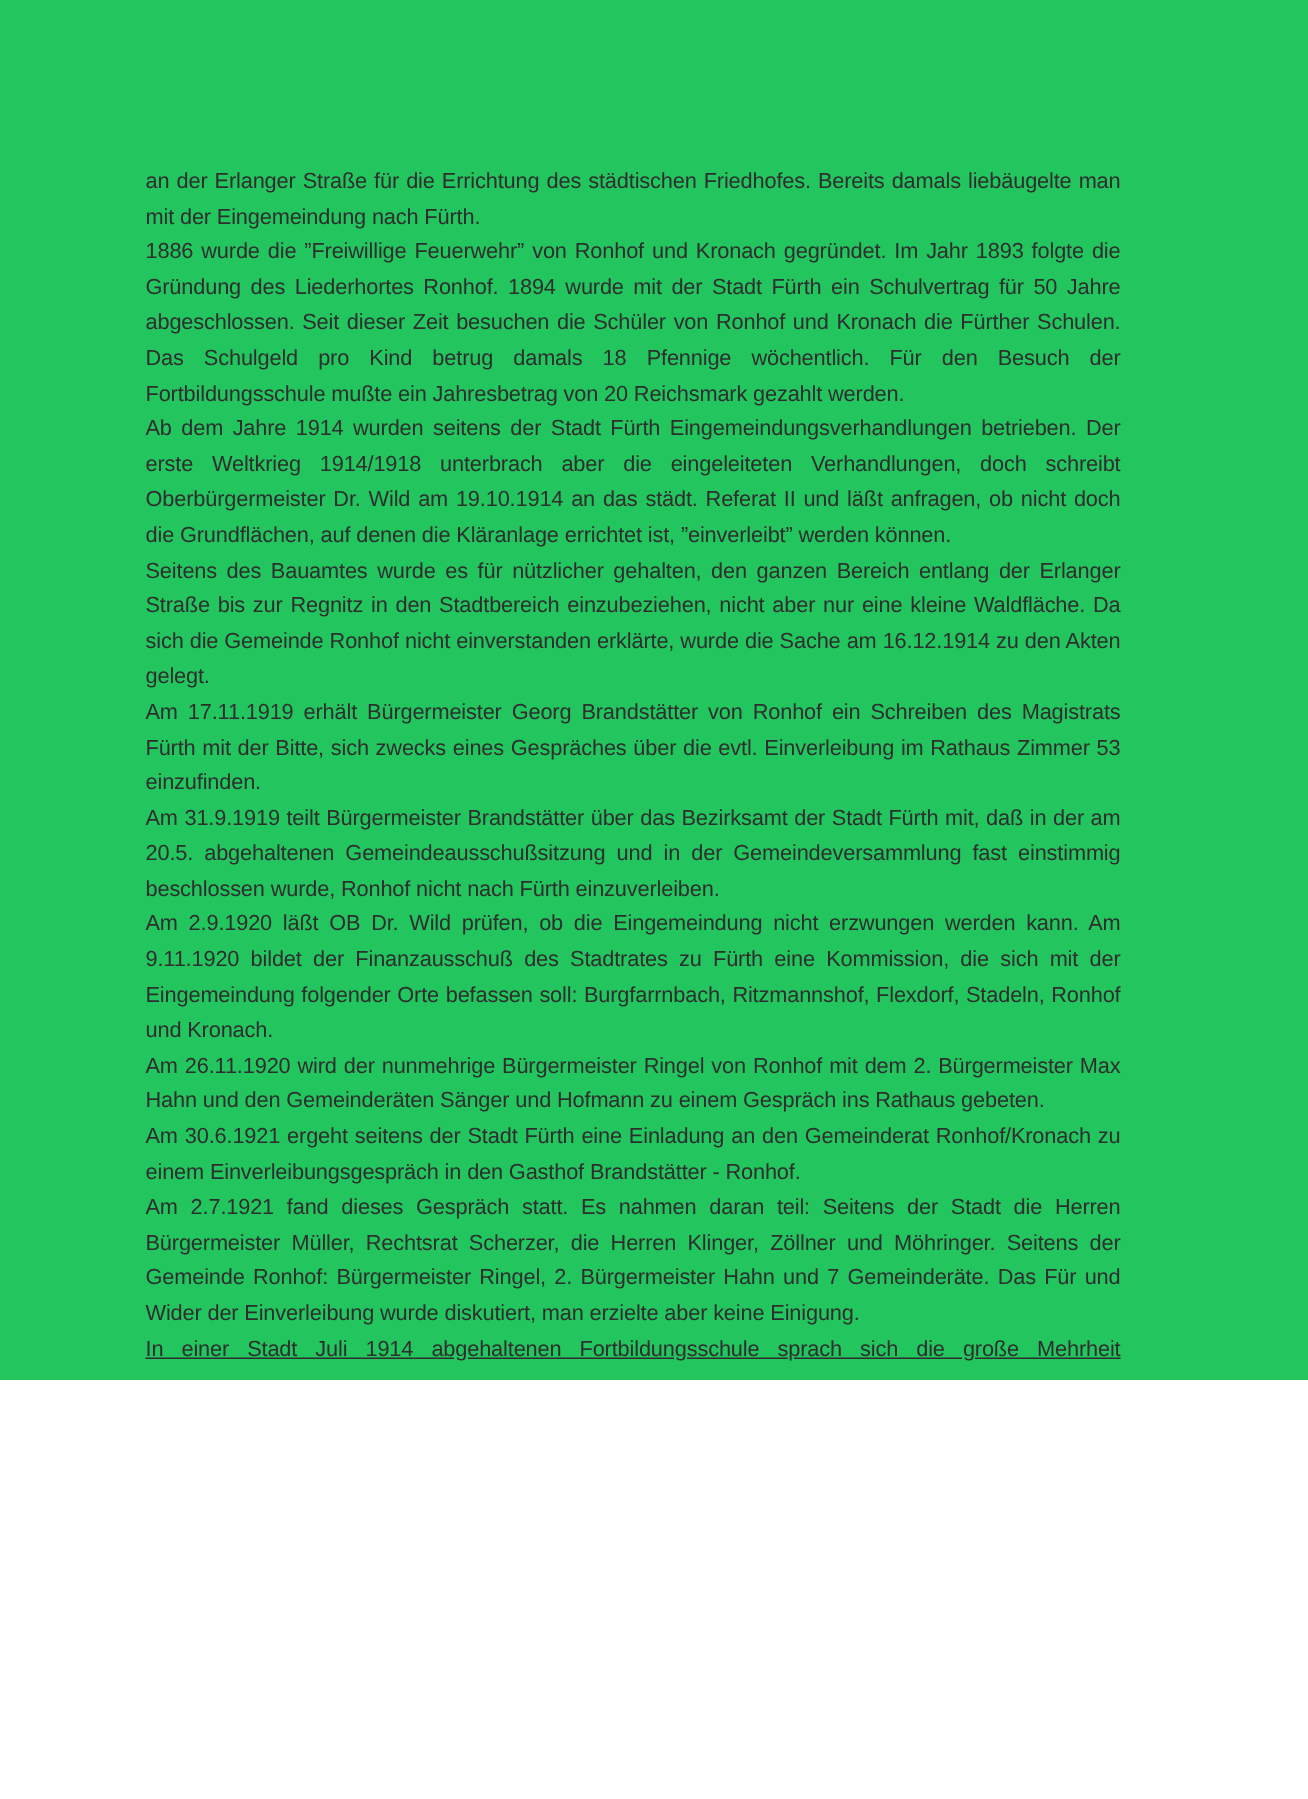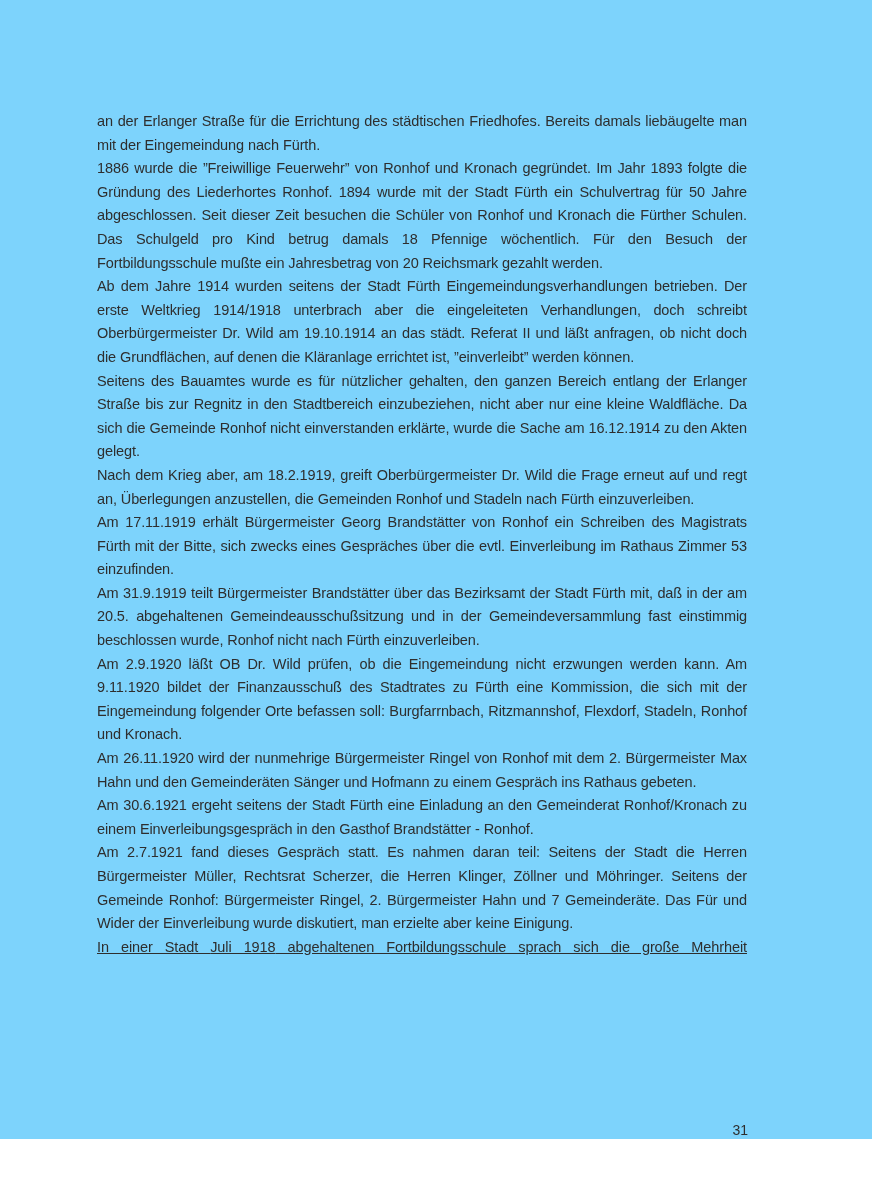--- a/index.html
+++ b/index.html
@@ -2,22 +2,22 @@
 <html lang="de"><head>
 <meta charset="utf-8">
 <style>
   * { margin: 0; padding: 0; box-sizing: border-box; }
   html, body { background: #ffffff; }
   body { font-family: "Liberation Sans", sans-serif; }
 
   .page {
     position: relative;
     width: 872px;
-    height: 1139px;
-    background: #7dd3fc;
+    height: 920px;
+    background: #22c55e;
     overflow: hidden;
   }
 
   .text-block {
     position: absolute;
     left: 97px;
     top: 110px;
     width: 650px;
     font-size: 14.5px;
     line-height: 23.6px;
@@ -54,33 +54,32 @@
 
     <p><span class="seg">an der Erlanger Straße für die Errichtung des städtischen Friedhofes. Bereits damals liebäugelte man mit der Eingemeindung nach Fürth.</span></p>
 
     <p><span class="seg b">1886 wurde die ”Freiwillige Feuerwehr” von Ronhof und Kronach gegründet. Im Jahr 1893 folgte die Gründung des Liederhortes Ronhof.</span><span class="seg"> 1894 wurde mit der Stadt Fürth ein Schulvertrag für 50 Jahre abgeschlossen. Seit dieser Zeit besuchen die Schüler von Ronhof und Kronach die Fürther Schulen. Das Schulgeld pro Kind betrug damals 18 Pfennige wöchentlich. Für den Besuch der Fortbildungsschule mußte ein Jahresbetrag von 20 Reichsmark gezahlt werden.</span></p>
 
 
     <p><span class="seg">Ab dem Jahre 1914 wurden seitens der Stadt Fürth Eingemeindungsverhandlungen betrieben. Der erste Weltkrieg 1914/1918 unterbrach aber die eingeleiteten Verhandlungen, doch schreibt Oberbürgermeister Dr. Wild am 19.10.1914 an das städt. Referat II und läßt anfragen, ob nicht doch die Grundflächen, auf denen die Kläranlage errichtet ist, ”einverleibt” werden können.</span></p>
 
     <p><span class="seg">Seitens des Bauamtes wurde es für nützlicher gehalten, den ganzen Bereich entlang der Erlanger Straße bis zur Regnitz in den Stadtbereich einzubeziehen, nicht aber nur eine kleine Waldfläche. Da sich die Gemeinde Ronhof nicht einverstanden erklärte, wurde die Sache am 16.12.1914 zu den Akten gelegt.</span></p>
 
-    <p><span class="seg">Nach dem Krieg aber, am </span><span class="seg b">18.2.1919,</span><span class="seg"> greift Oberbürgermeister Dr. Wild die Frage erneut auf und regt an, Überlegungen anzustellen, die Gemeinden Ronhof und Stadeln nach Fürth einzuverleiben.</span></p>
 
     <p><span class="seg">Am </span><span class="seg b">17.11.1919</span><span class="seg"> erhält Bürgermeister Georg Brandstätter von Ronhof ein Schreiben des Magistrats Fürth mit der Bitte, sich zwecks eines Gespräches über die evtl. Einverleibung im Rathaus Zimmer 53 einzufinden.</span></p>
 
     <p><span class="seg">Am </span><span class="seg b">31.9.1919</span><span class="seg"> teilt Bürgermeister Brandstätter über das Bezirksamt der Stadt Fürth mit, daß in der am 20.5. abgehaltenen Gemeindeausschußsitzung und in der Gemeindeversammlung fast einstimmig beschlossen wurde, Ronhof nicht nach Fürth einzuverleiben.</span></p>
 
     <p><span class="seg">Am 2.9.1920 läßt OB Dr. Wild prüfen, ob die Eingemeindung nicht erzwungen werden kann. Am 9.11.1920 bildet der Finanzausschuß des Stadtrates zu Fürth eine Kommission, die sich mit der Eingemeindung folgender Orte befassen soll: Burgfarrnbach, Ritzmannshof, Flexdorf, Stadeln, Ronhof und Kronach.</span></p>
 
     <p><span class="seg">Am </span><span class="seg b">26.11.1920</span><span class="seg"> wird der nunmehrige Bürgermeister Ringel von Ronhof mit dem 2. Bürgermeister Max Hahn und den Gemeinderäten Sänger und Hofmann zu einem Gespräch ins Rathaus gebeten.</span></p>
 
     <p><span class="seg">Am 30.6.1921 ergeht seitens der Stadt Fürth eine Einladung an den Gemeinderat Ronhof/Kronach zu einem Einverleibungsgespräch in den Gasthof Brandstätter - Ronhof.</span></p>
 
     <p><span class="seg">Am 2.7.1921 fand dieses Gespräch statt. Es nahmen daran teil: Seitens der Stadt die Herren Bürgermeister Müller, Rechtsrat Scherzer, die Herren Klinger, Zöllner und Möhringer. Seitens der Gemeinde Ronhof: Bürgermeister Ringel, 2. Bürgermeister Hahn und 7 Gemeinderäte. Das Für und Wider der Einverleibung wurde diskutiert, man erzielte aber keine Einigung.</span></p>
 
-    <p class="u-para"><span class="seg">In einer Stadt </span><span class="seg b">Juli 1918</span><span class="seg"> abgehaltenen Fortbildungsschule sprach sich die große Mehrheit</span></p>
+    <p class="u-para"><span class="seg">In einer Stadt </span><span class="seg b">Juli 1914</span><span class="seg"> abgehaltenen Fortbildungsschule sprach sich die große Mehrheit</span></p>
 
   </div>
 
   <div class="page-number">31</div>
 
 </div>
 
 </body></html>

